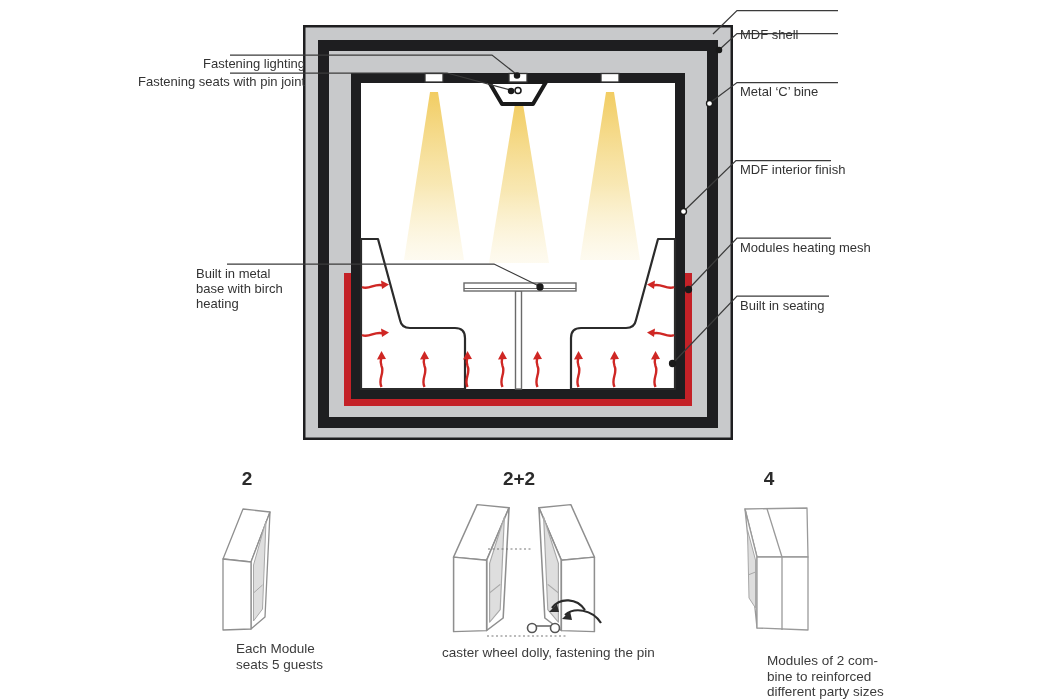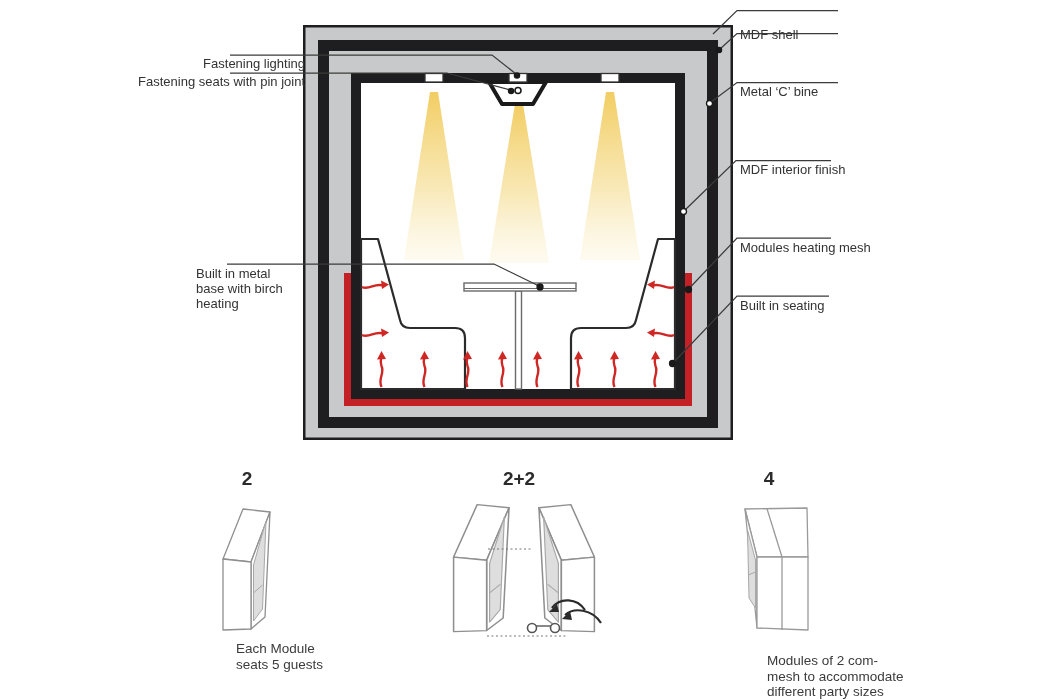--- a/index.html
+++ b/index.html
@@ -177,20 +177,21 @@
 
   <div class="mod-heading" style="left:227px;top:468px;width:40px">2</div>
   <div class="mod-heading" style="left:494px;top:468px;width:50px">2+2</div>
   <div class="mod-heading" style="left:749px;top:468px;width:40px">4</div>
 
   <div class="mod-caption" style="left:196px;top:641px">
     <div>Each Module</div>
     <div>seats 5 guests</div>
   </div>
   <div class="mod-caption" style="left:402px;top:645px">
+    <div>caster wheel dolly, fastening the pin</div>
   </div>
   <div class="mod-caption" style="left:727px;top:653px">
     <div>Modules of 2 com-</div>
-    <div>mesh to accommodate</div>
+    <div>bine to reinforced</div>
     <div>different party sizes</div>
   </div>
 
 </div>
 
 </body></html>

